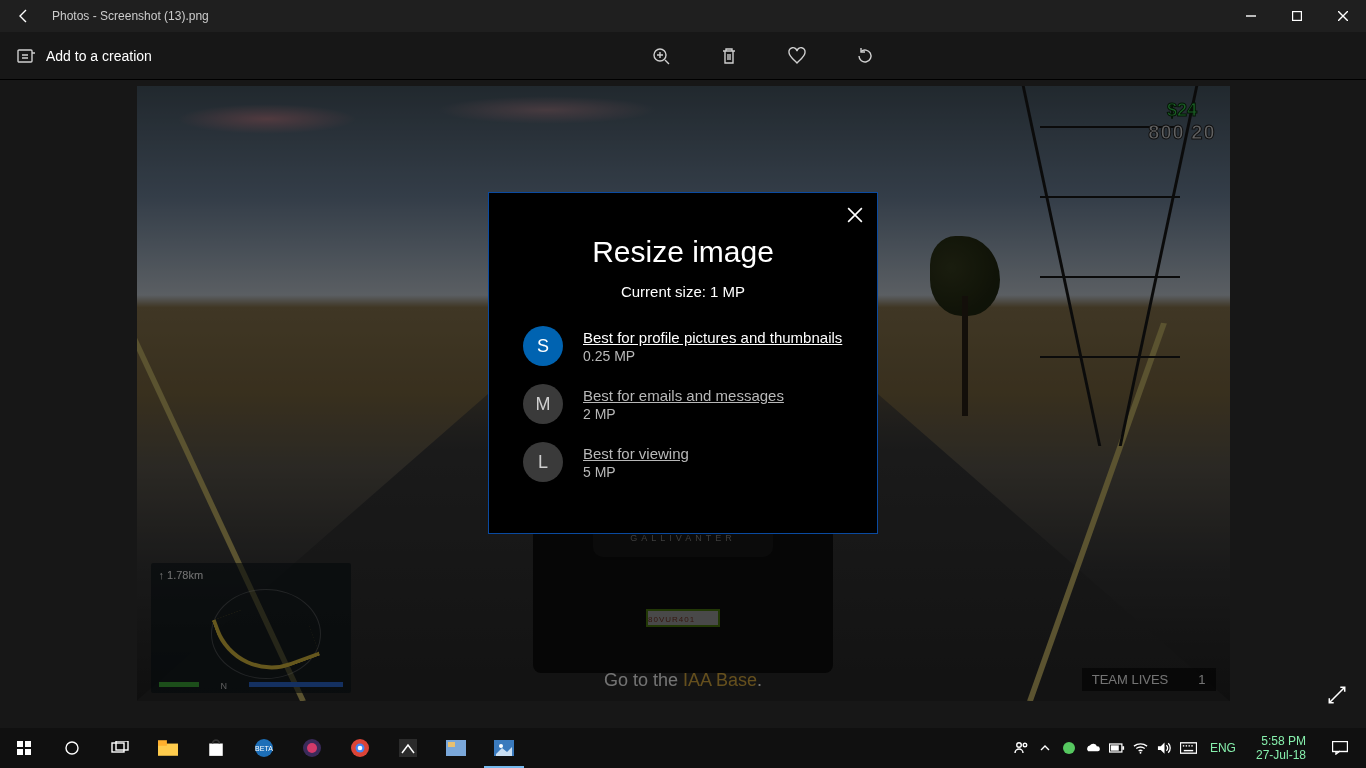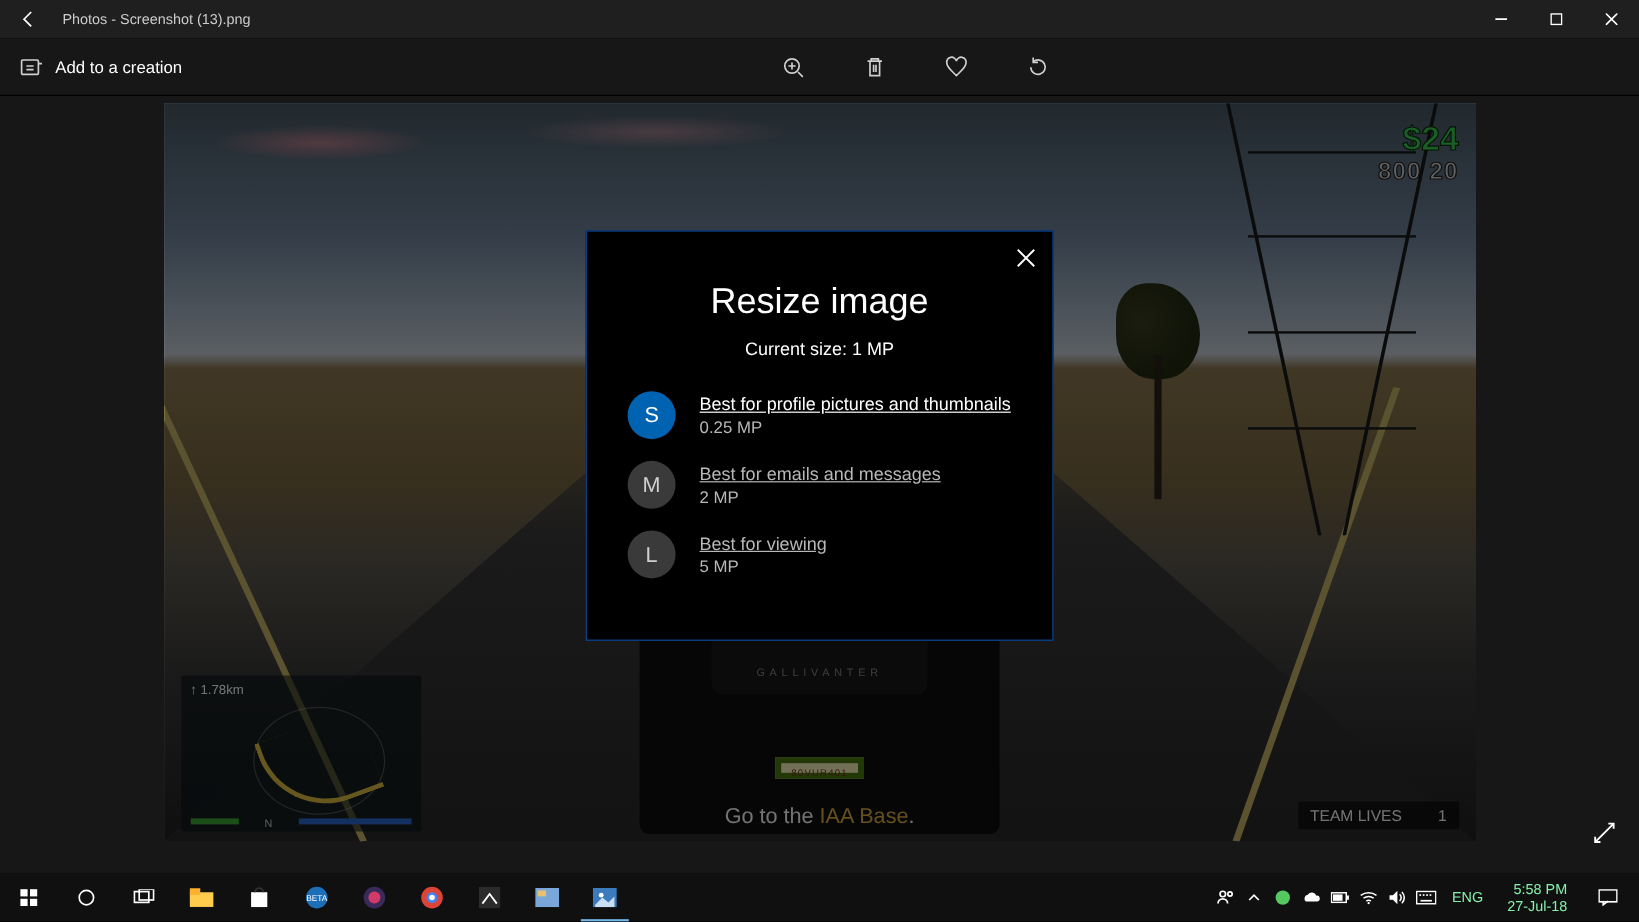--- a/index.html
+++ b/index.html
@@ -101,33 +101,33 @@
     clip-path: polygon(44% 0%, 56% 0%, 100% 100%, 0% 100%);
   }
   .lane-l, .lane-r {
     position:absolute; bottom:0; width:6px; height:380px; background:#c9b86a;
     transform-origin: bottom center;
   }
   .lane-l { left:15%; transform: skewX(18deg) rotate(-8deg); }
   .lane-r { right:18%; transform: skewX(-14deg) rotate(6deg); }
   
   .car {
-    position:absolute; left:50%; bottom:6px; transform: translateX(-50%);
+    position:absolute; left:50%; bottom:28px; transform: translateX(-50%);
     width:300px; height:200px;
     background: #0e0e0e;
     border-radius: 24px 24px 8px 8px;
   }
   .car::before {
     content:""; position:absolute; left:20%; right:20%; top:8%; height:34%;
     background:#1a1a1a; border-radius:10px;
   }
   .plate {
     position:absolute; left:50%; bottom:46px; transform:translateX(-50%);
-    width:74px; height:18px; background:#fef9c3; border:5px solid #4d7c0f;
-    font-size:8px; color:#773322; text-align:center; line-height:18px; letter-spacing:1px;
+    width:74px; height:18px; background:#a3a3a3; border:2px solid #4d7c0f;
+    font-size:8px; color:#773322; text-align:left; line-height:18px; letter-spacing:1px;
   }
   .car-badge {
     position:absolute; left:50%; bottom:130px; transform:translateX(-50%);
     font-size:9px; letter-spacing:4px; color:#888;
   }
   
   .pylon {
     position:absolute; right:30px; top:0; width:180px; height:360px;
   }
   .pylon::before, .pylon::after {
@@ -145,21 +145,21 @@
   }
   .tree .trunk { position:absolute; left:50%; bottom:0; width:6px; height:120px; background:#2b2318; transform:translateX(-50%);}
   .tree .crown { position:absolute; left:10px; right:10px; top:0; height:80px;
     background: radial-gradient(circle at 30% 40%, #3a4020, #232a12 70%);
     border-radius: 40% 60% 50% 50%; }
   
   .hud-money {
     position:absolute; right:14px; top:14px; text-align:right;
     font-family: "Arial Black", sans-serif; font-weight:900;
   }
-  .hud-money .cash { color:#39d353; font-size:28px; -webkit-text-stroke:1px #0a2a0a; }
+  .hud-money .cash { color:#39d353; font-size:18px;text-align:center; -webkit-text-stroke:1px #0a2a0a; }
   .hud-money .bank { color:#d7d7d7; font-size:20px; -webkit-text-stroke:1px #222; letter-spacing:1px; }
   
   .mission {
     position:absolute; left:50%; bottom:10px; transform:translateX(-50%);
     color:#fff; font-size:18px;
   }
   .mission .hl { color:#e0b040;text-align:right; }
   
   .teamlives {
     position:absolute; right:14px; bottom:10px;

